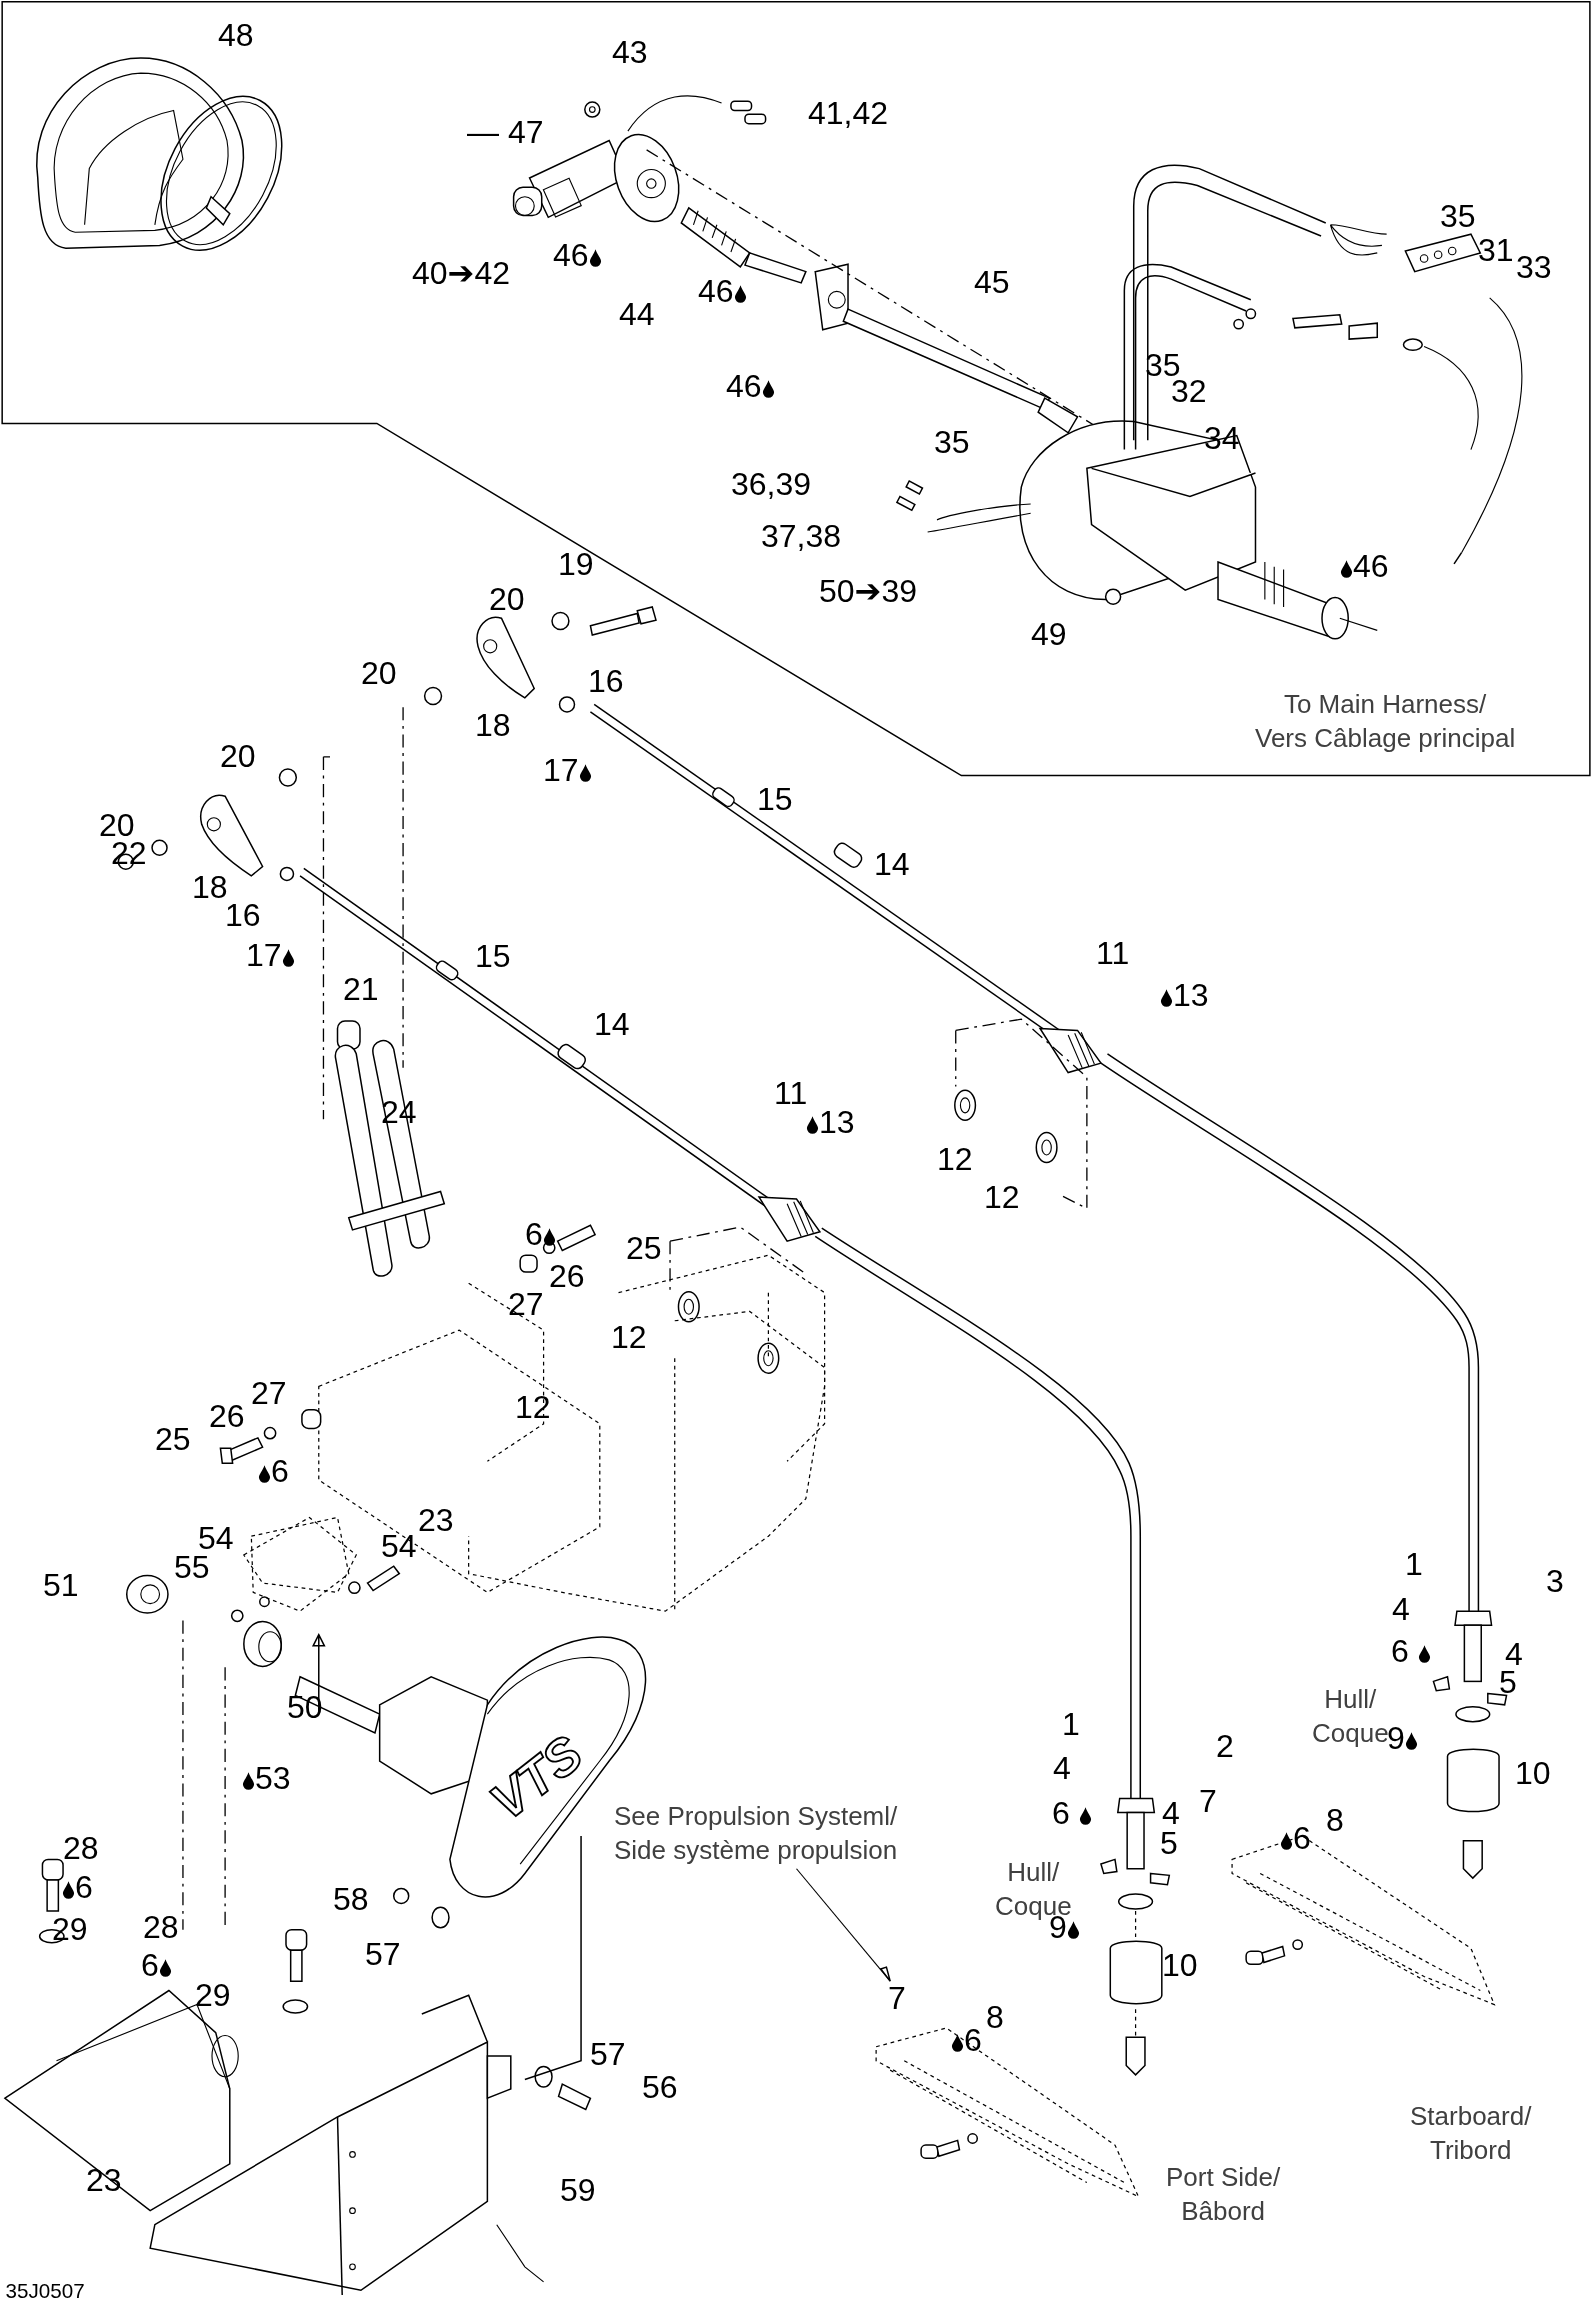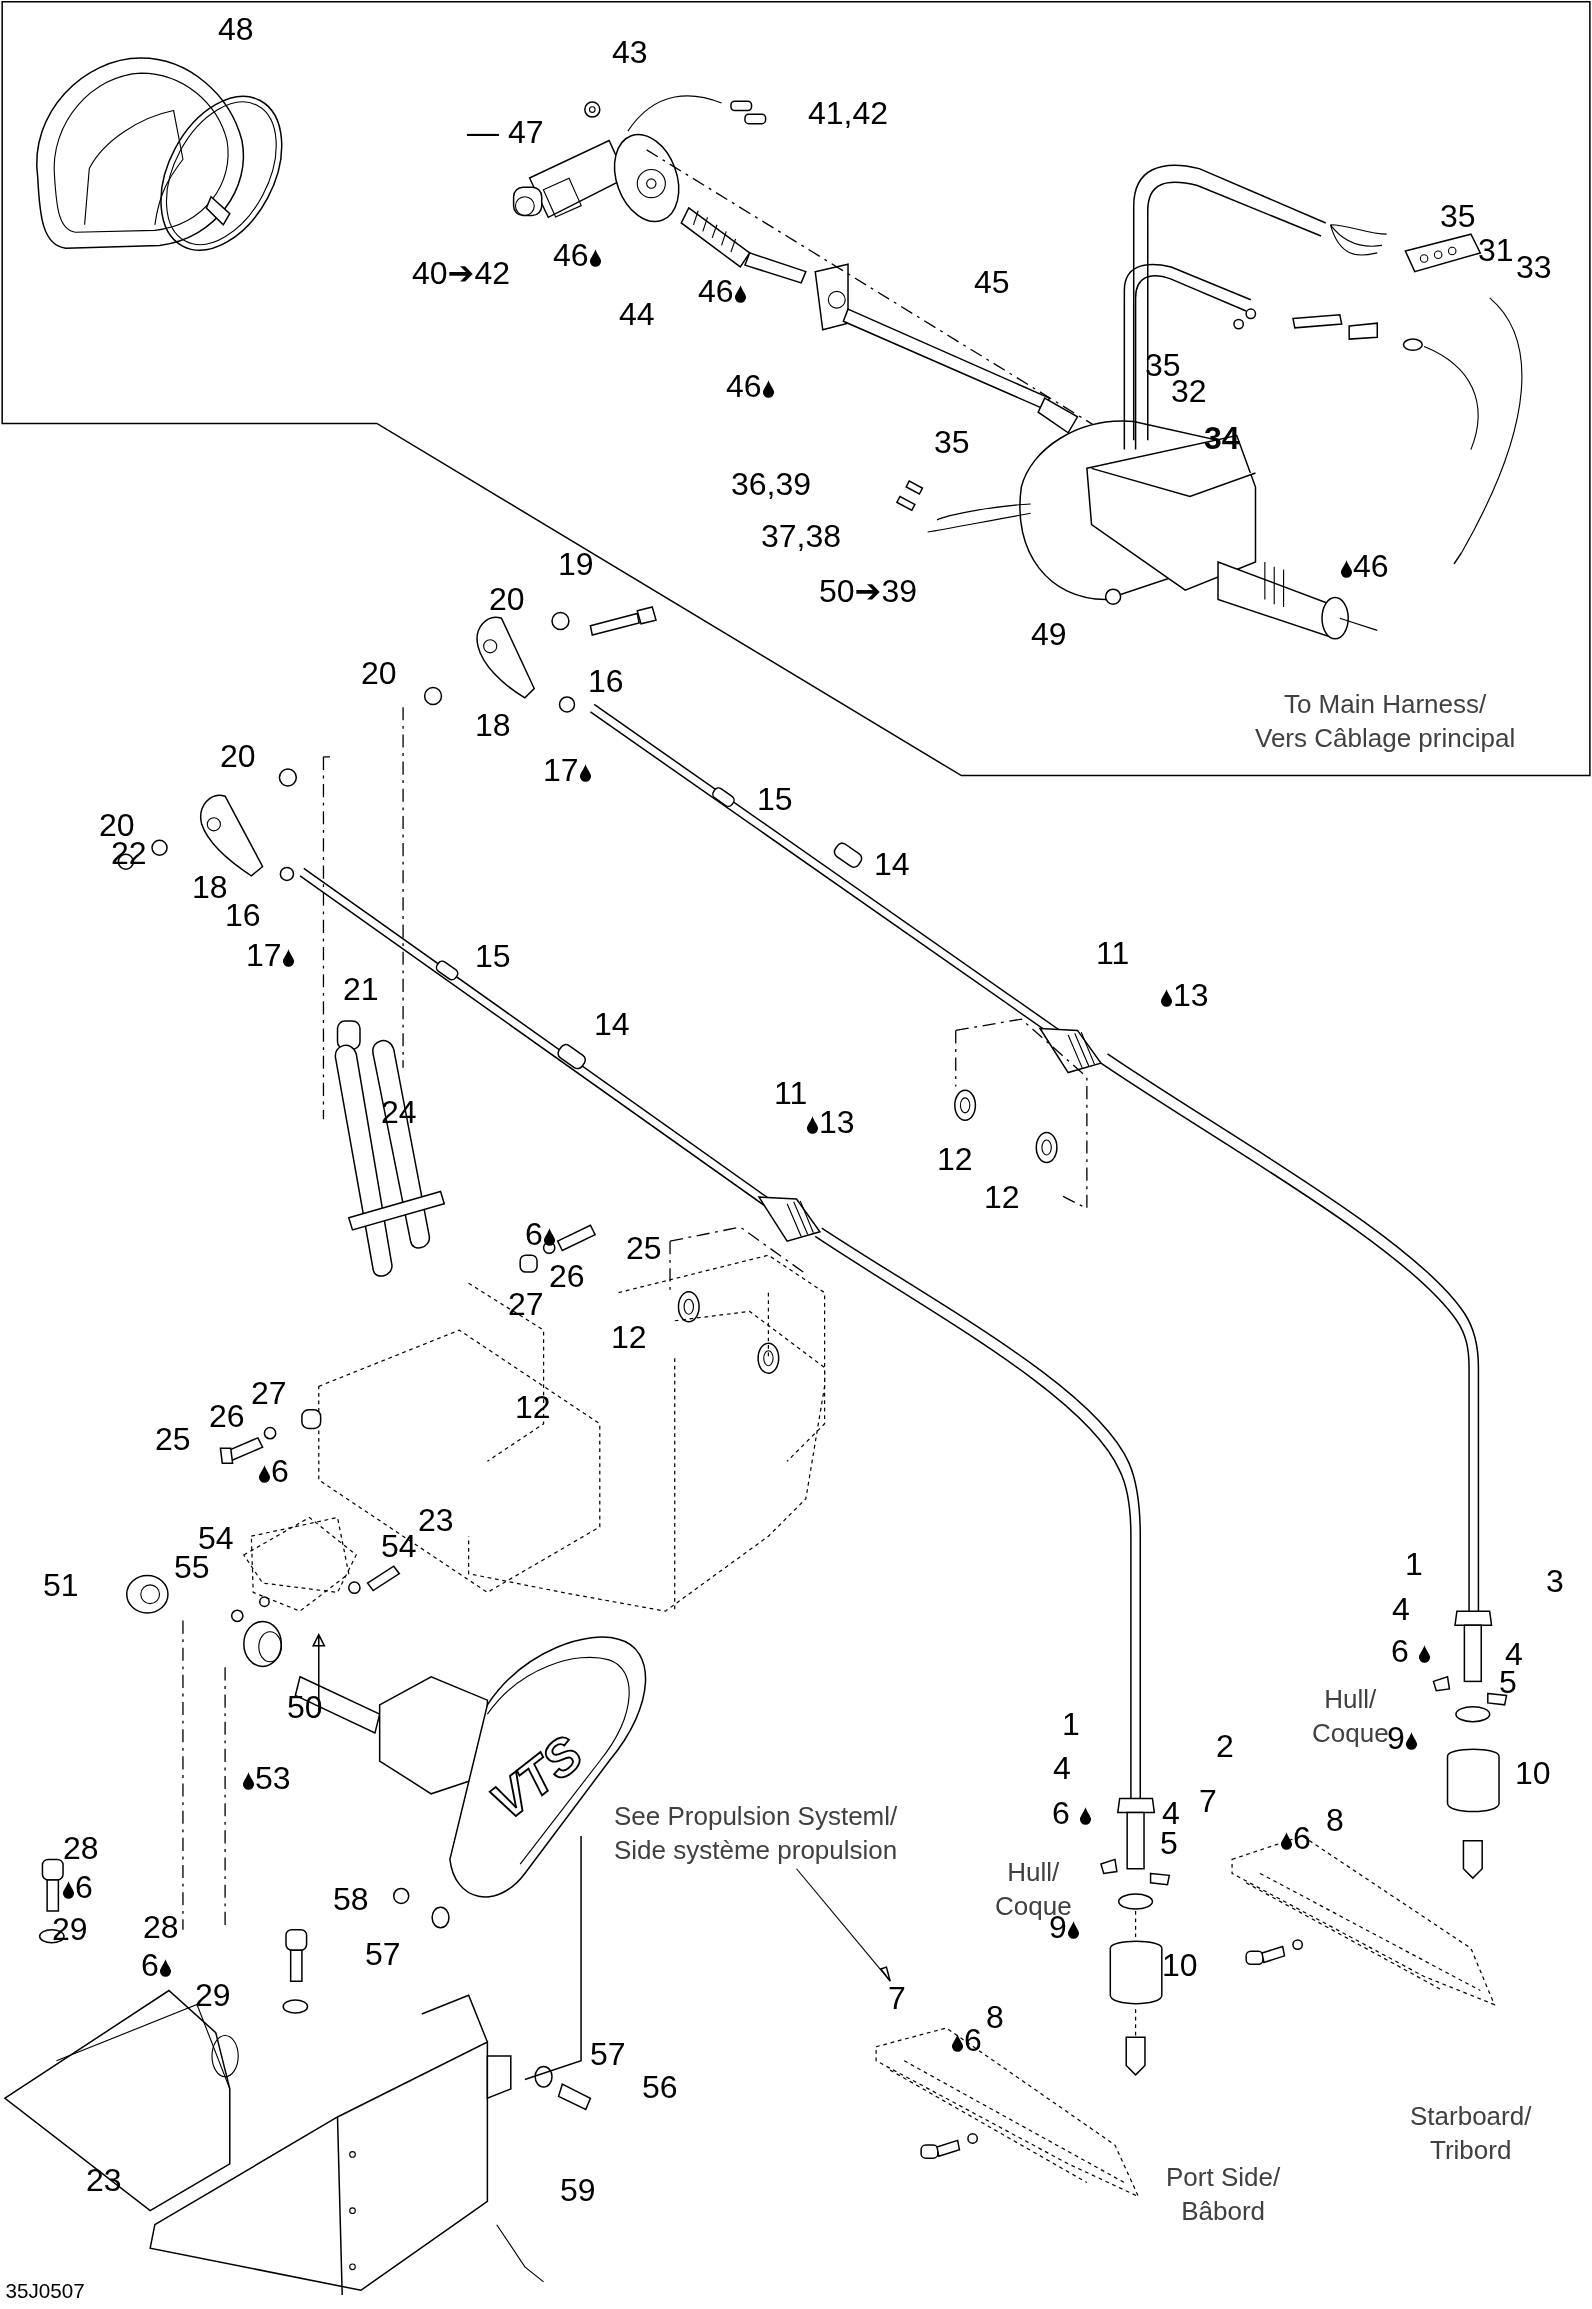--- a/index.html
+++ b/index.html
@@ -274,42 +274,42 @@
     <circle class="part" cx="1038" cy="2283" r="5"></circle>
     <rect class="part" x="1330" y="2083" width="18" height="14" rx="5"></rect>
     <path class="part" d="M1347,2085 L1369,2078 L1371,2088 L1349,2095 Z"></path>
     <circle class="part" cx="1385" cy="2076" r="5"></circle>
   </g>
 
   <path class="thin" d="M850,1995 L950,2115"></path>
   <path class="ln" d="M950,2115 L940,2102 L946,2100 Z"></path>
 </svg>
 
-<div class="lbl" style="left:218px;top:13px;">48</div>
+<div class="lbl" style="left:218px;top:19px;">48</div>
 <div class="lbl" style="left:467px;top:116px;"><span>— </span><span>47</span></div>
 <div class="lbl" style="left:592px;top:36px;margin-left:20px;">43</div>
 <div class="lbl" style="left:808px;top:97px;">41,42</div>
 <div class="lbl" style="left:412px;top:257px;"><span>40</span><span>➔</span><span>42</span></div>
 <div class="lbl" style="left:553px;top:239px;"><span>46</span><span class="drop"><svg viewBox="0 0 14 20">
         <path d="M7,1 C5,7 1,11 1,14 A6,6 0 0 0 13,14 C13,11 9,7 7,1 Z" fill="#000"></path>
       </svg></span></div>
 <div class="lbl" style="left:619px;top:298px;">44</div>
 <div class="lbl" style="left:698px;top:275px;"><span>46</span><span class="drop"><svg viewBox="0 0 14 20">
         <path d="M7,1 C5,7 1,11 1,14 A6,6 0 0 0 13,14 C13,11 9,7 7,1 Z" fill="#000"></path>
       </svg></span></div>
 <div class="lbl" style="left:974px;top:266px;">45</div>
 <div class="lbl" style="left:726px;top:370px;"><span>46</span><span class="drop"><svg viewBox="0 0 14 20">
         <path d="M7,1 C5,7 1,11 1,14 A6,6 0 0 0 13,14 C13,11 9,7 7,1 Z" fill="#000"></path>
       </svg></span></div>
 <div class="lbl" style="left:1440px;top:200px;">35</div>
 <div class="lbl" style="left:1478px;top:234px;">31</div>
 <div class="lbl" style="left:1516px;top:251px;">33</div>
 <div class="lbl" style="left:1145px;top:349px;">35</div>
 <div class="lbl" style="left:1171px;top:375px;">32</div>
-<div class="lbl" style="left:1204px;top:422px;font-weight:bold;">34</div>
+<div class="lbl" style="left:1204px;top:422px;">34</div>
 <div class="lbl" style="left:934px;top:426px;">35</div>
 <div class="lbl" style="left:731px;top:468px;">36,39</div>
 <div class="lbl" style="left:761px;top:520px;">37,38</div>
 <div class="lbl" style="left:819px;top:575px;"><span>50</span><span>➔</span><span>39</span></div>
 <div class="lbl" style="left:1340px;top:550px;"><span class="drop"><svg viewBox="0 0 14 20">
         <path d="M7,1 C5,7 1,11 1,14 A6,6 0 0 0 13,14 C13,11 9,7 7,1 Z" fill="#000"></path>
       </svg></span><span>46</span></div>
 <div class="lbl" style="left:1031px;top:618px;">49</div>
 
 <div class="lbl" style="left:558px;top:548px;">19</div>

